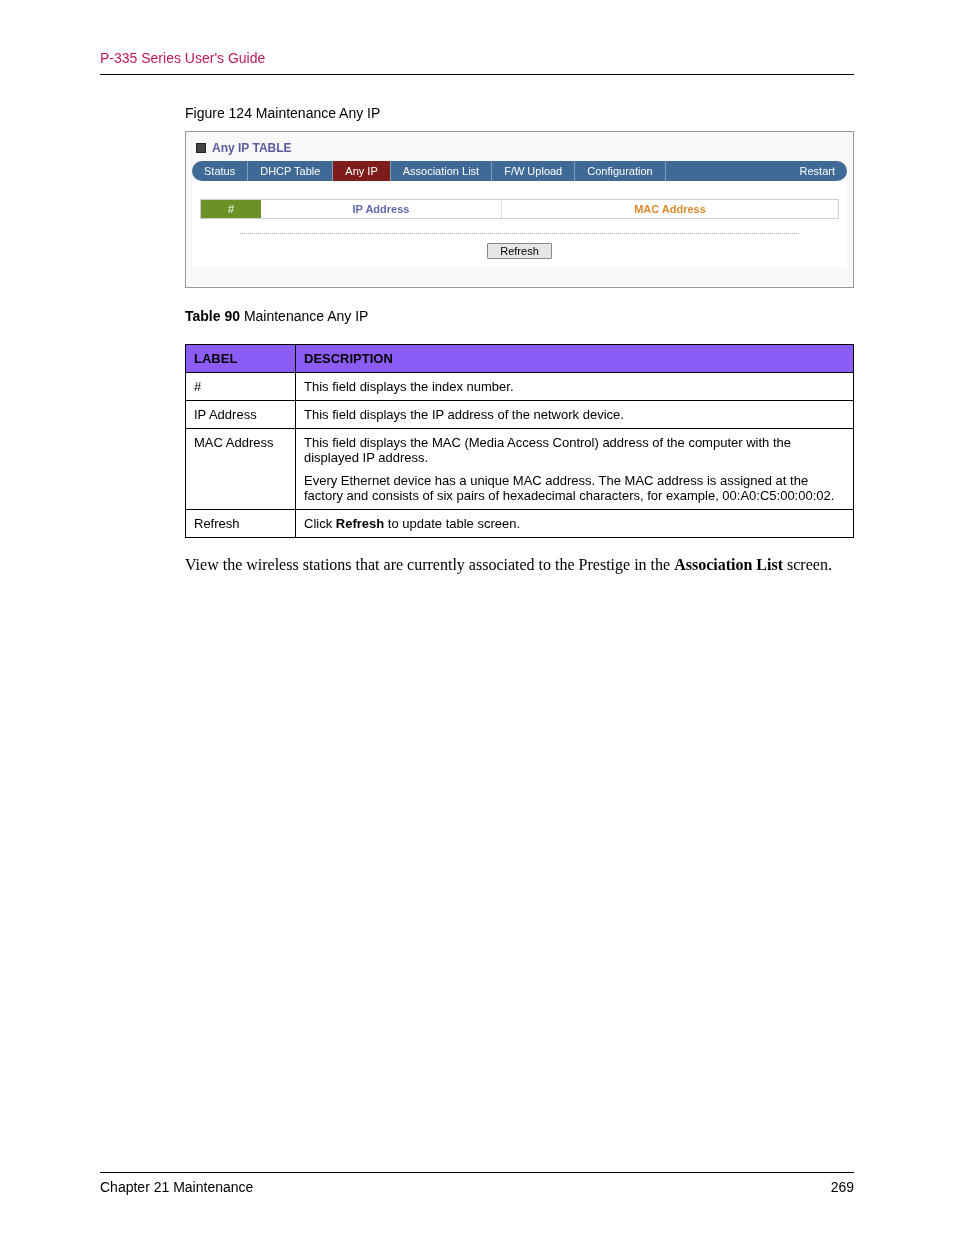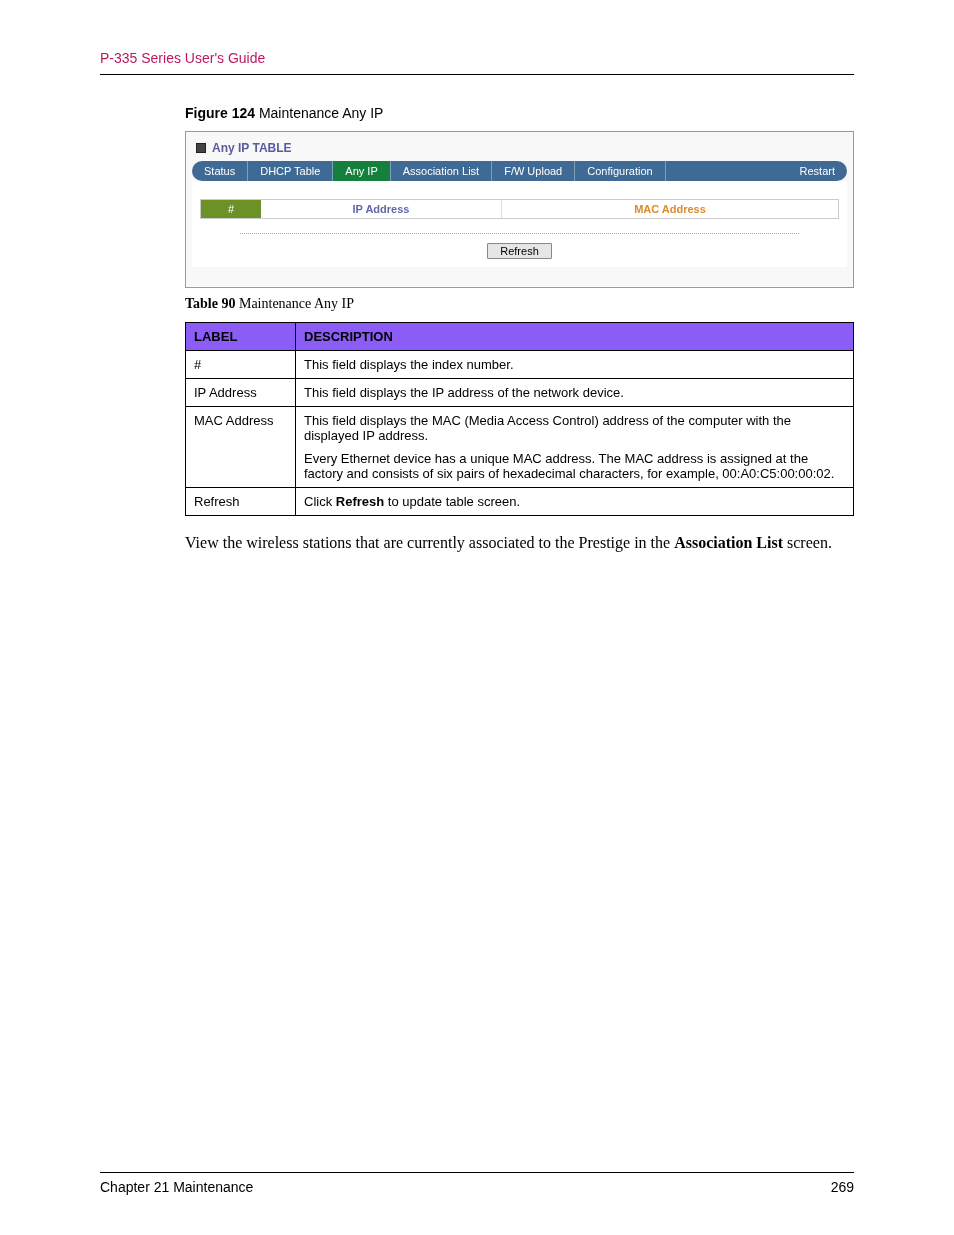--- a/index.html
+++ b/index.html
@@ -30,28 +30,28 @@
     margin: 0 0 30px 0;
   }
   .content {
     margin-left: 85px;
   }
   .figure-caption {
     font-family: Arial, sans-serif;
     font-size: 14px;
     margin-bottom: 10px;
   }
-  .figure-caption .bold { font-weight: bold; }
+  .figure-caption .bold { font-weight: normal; }
 
   
   .figure-box {
     border: 1px solid #999;
     background: #f8f8f8;
     padding: 6px 6px 20px 6px;
-    margin-bottom: 8px;
+    margin-bottom: 20px;
   }
   .figure-title {
     font-family: Arial, sans-serif;
     font-size: 12px;
     font-weight: bold;
     color: #5a5a9f;
     padding: 3px 4px 6px 4px;
     display: flex;
     align-items: center;
     gap: 6px;
@@ -70,21 +70,21 @@
   }
   .tabs .tab {
     padding: 4px 12px;
     color: #fff;
     border-right: 1px solid #7fa0bd;
     font-family: Arial, sans-serif;
     white-space: nowrap;
     cursor: pointer;
   }
   .tabs .tab.active {
-    background: #15803d;
+    background: #7f1d1d;
   }
   .tabs .tab:last-child { border-right: none; flex:1; text-align:right;}
   .figure-inner {
     background: #fff;
     padding: 18px 8px 8px 8px;
   }
   .col-wrap {
     display:flex;
     border:1px solid #ccc;
   }
@@ -109,23 +109,23 @@
     cursor: pointer;
   }
 
   .body-text {
     font-family: "Times New Roman", Times, serif;
     font-size: 16px;
     margin: 18px 0 18px 0;
   }
 
   .table-caption {
-    font-family: Liberation Serif, serif;
-    font-size: 14px;
-    margin-bottom: 10px;
+    font-family: Liberation Sans, sans-serif;
+    font-size: 14px;
+    margin-bottom: 20px;
   }
   .table-caption .bold { font-weight: bold; }
 
   table.desc-table {
     border-collapse: collapse;
     width: 100%;
     font-family: Arial, sans-serif;
     font-size: 13px;
   }
   table.desc-table th, table.desc-table td {

